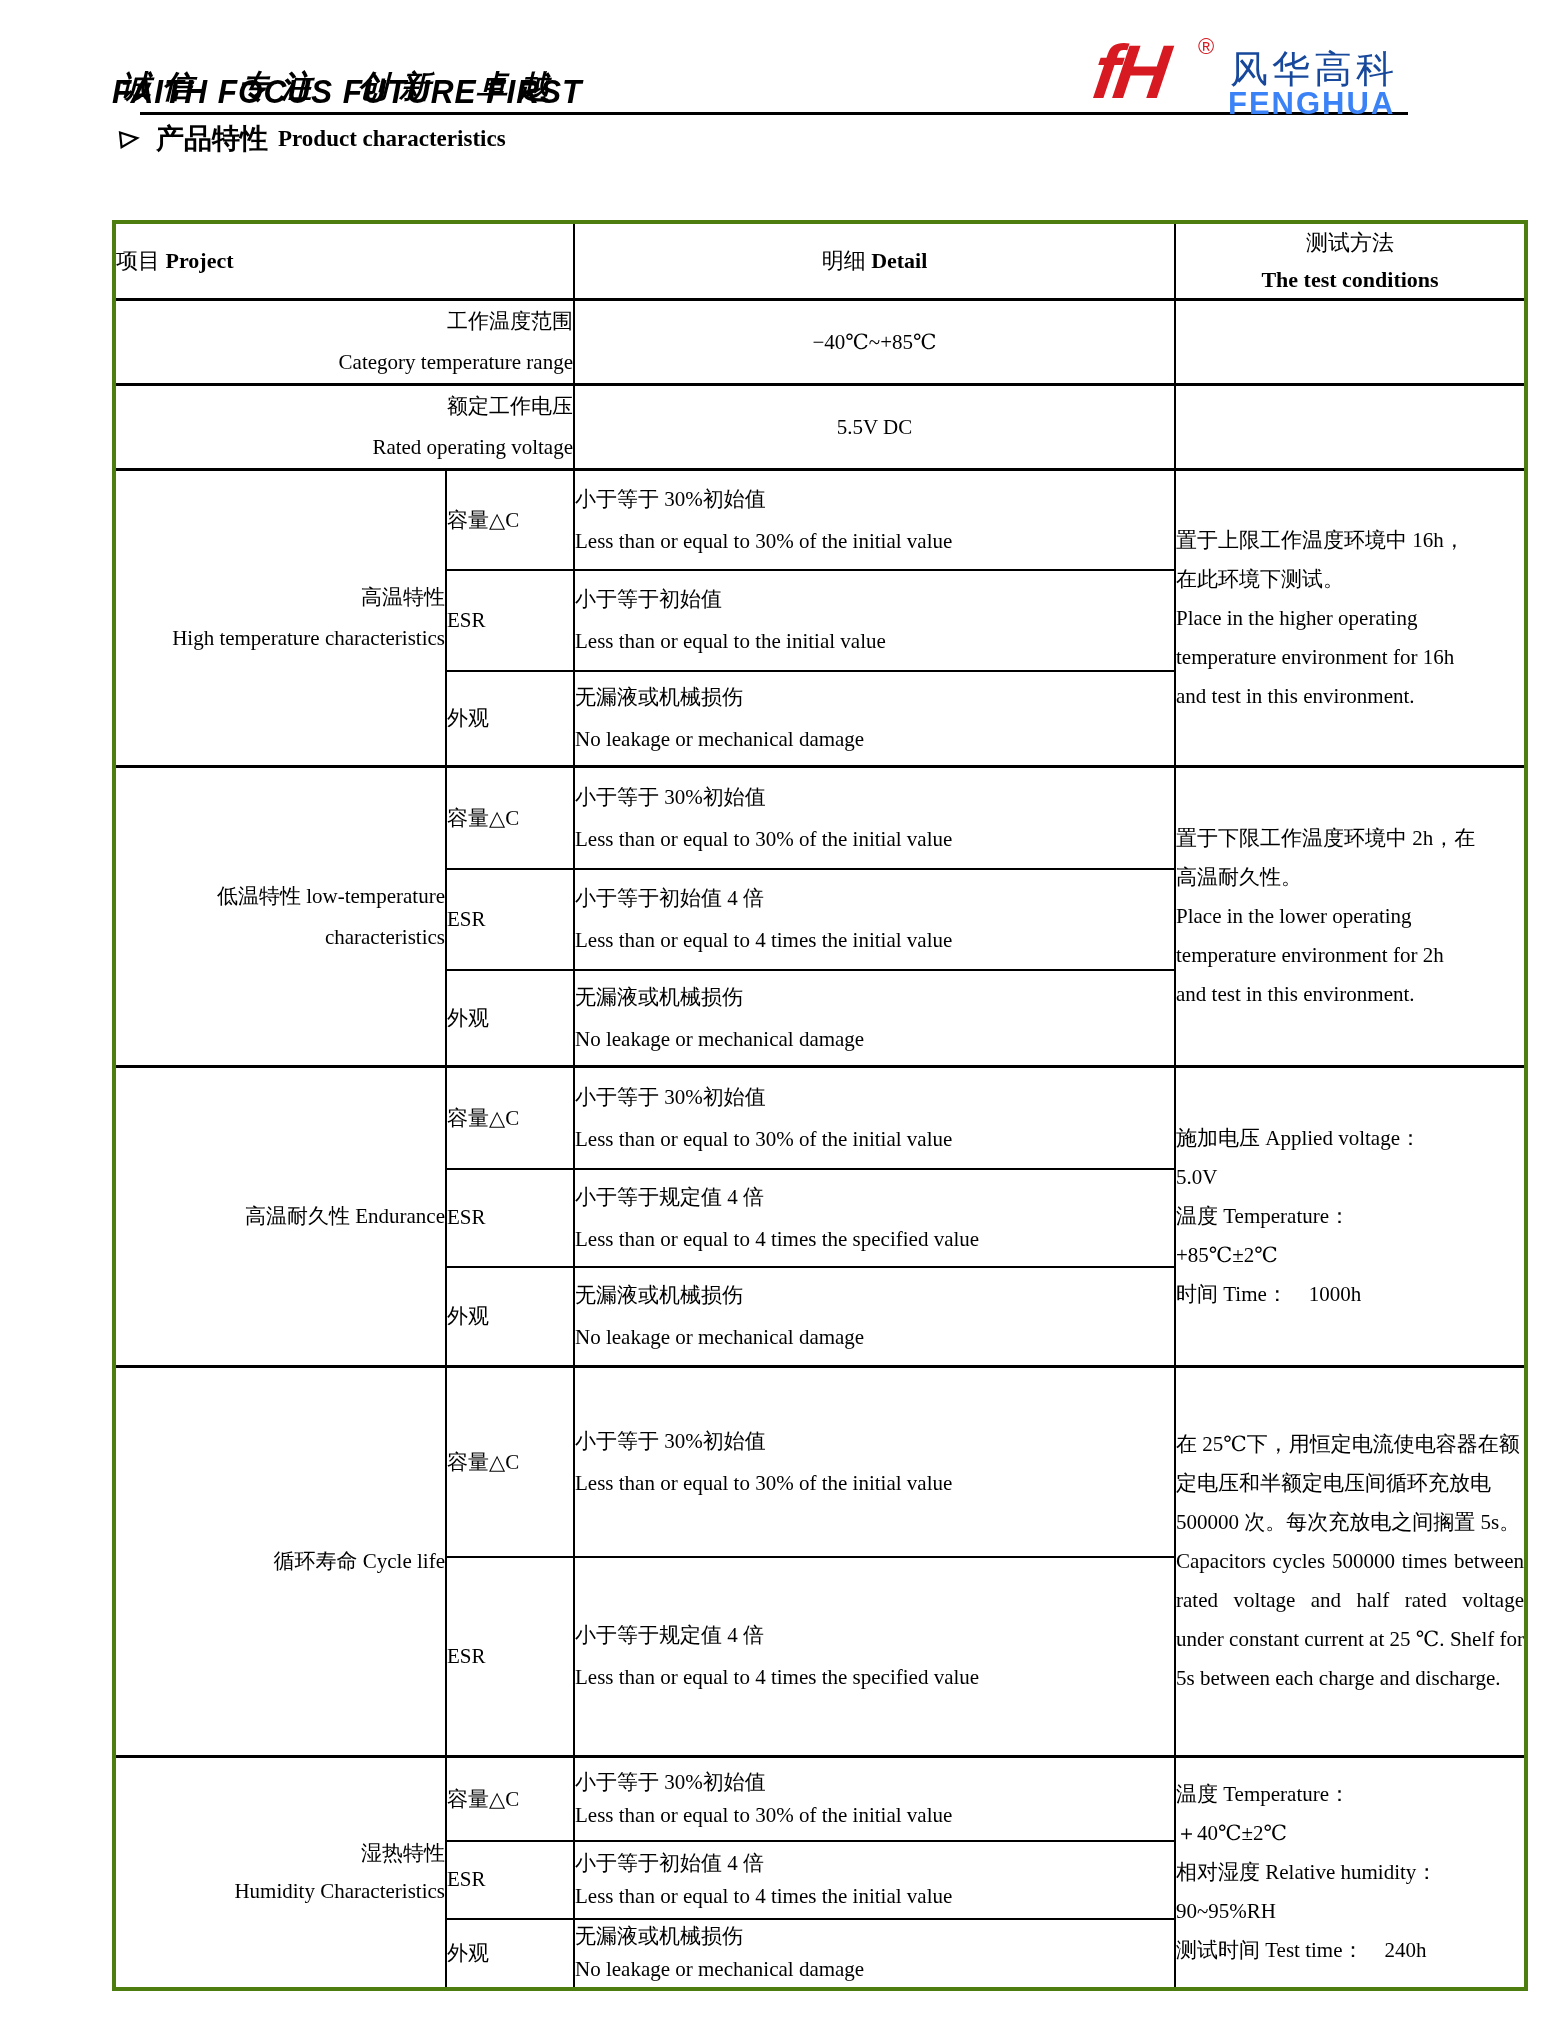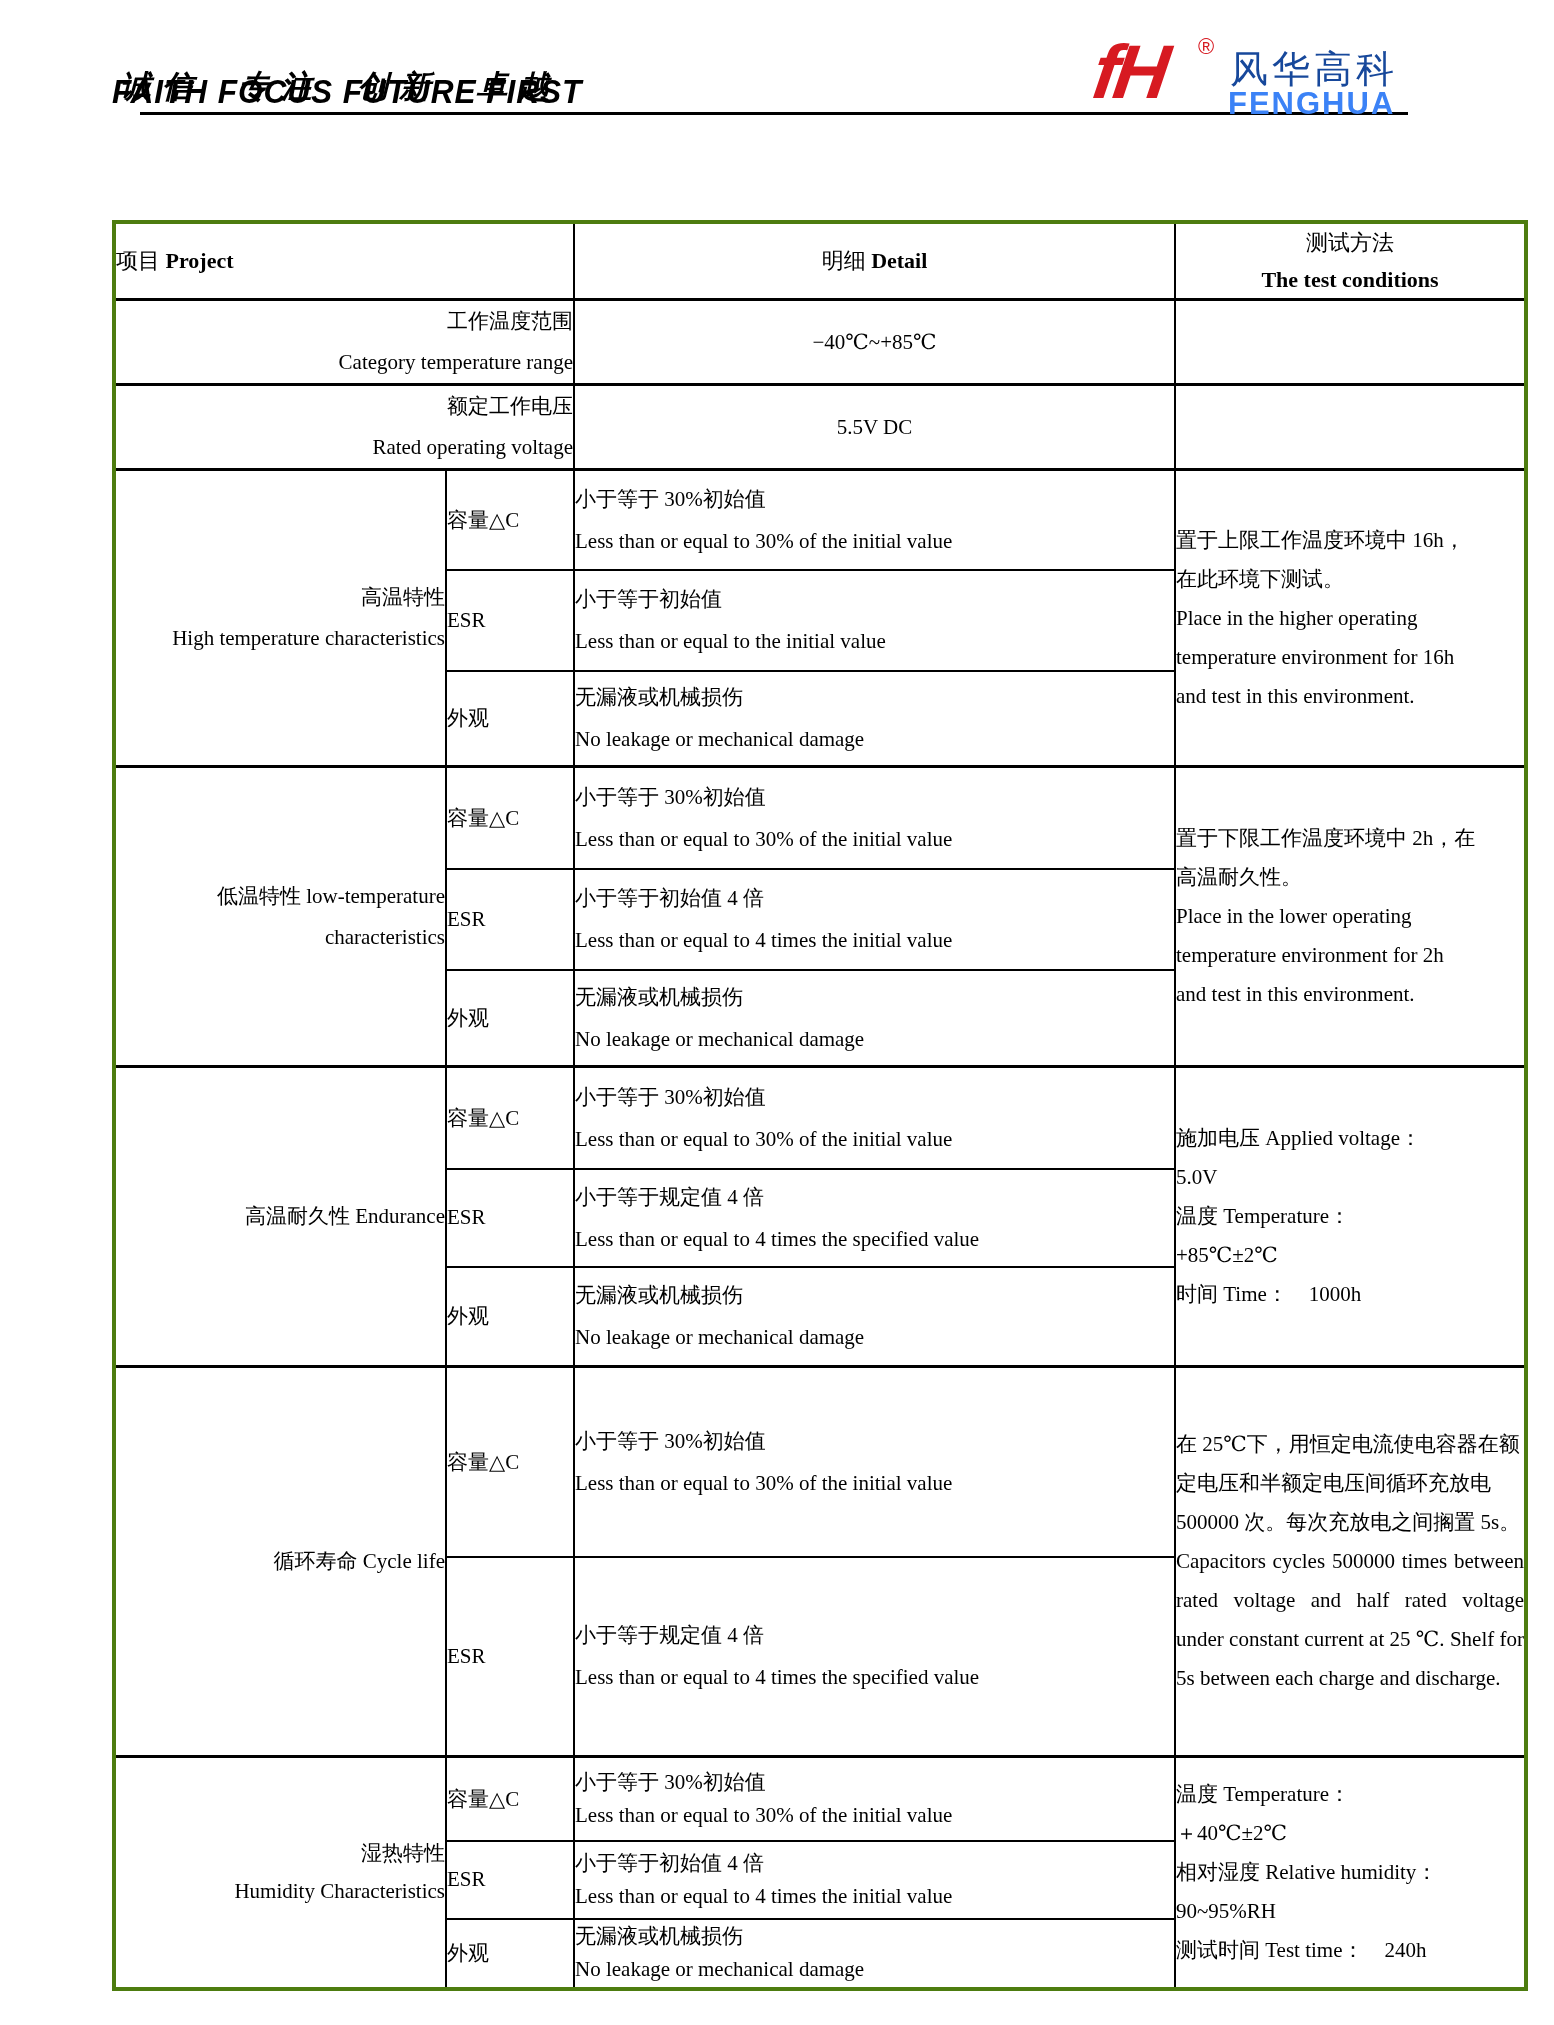--- a/index.html
+++ b/index.html
@@ -57,20 +57,27 @@
 
   <div class="slogan-zh">诚信 专注 创新 卓越</div>
   <div class="slogan-en">FAITH FOCUS FUTURE FIRST</div>
   <div class="rule"></div>
 
   <div class="logo-mark">fH</div>
   <div class="logo-reg">®</div>
   <div class="logo-zh">风华高科</div>
   <div class="logo-en">FENGHUA</div>
 
+  <div class="sec">
+    <svg class="bullet" viewBox="0 0 24 22">
+      <polygon points="3,3 21,11 3,19" fill="#ffffff" stroke="#000000" stroke-width="2.4" transform="rotate(-6 12 11)"></polygon>
+    </svg>
+    <span class="sec-zh">产品特性</span>
+    <span class="sec-en">Product characteristics</span>
+  </div>
 
   <table class="tbl">
     <colgroup>
         <col style="width:332px">
         <col style="width:128px">
         <col style="width:601px">
         <col style="width:351px">
       </colgroup>
 
     <tbody>

